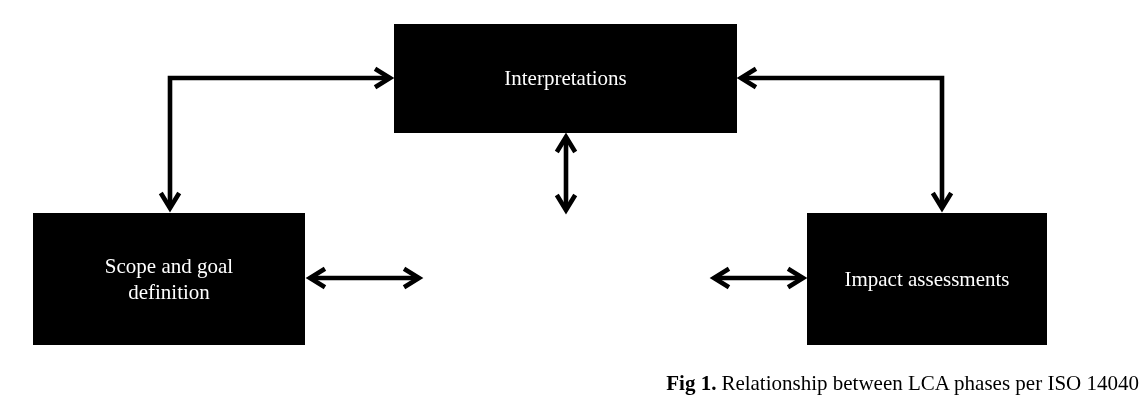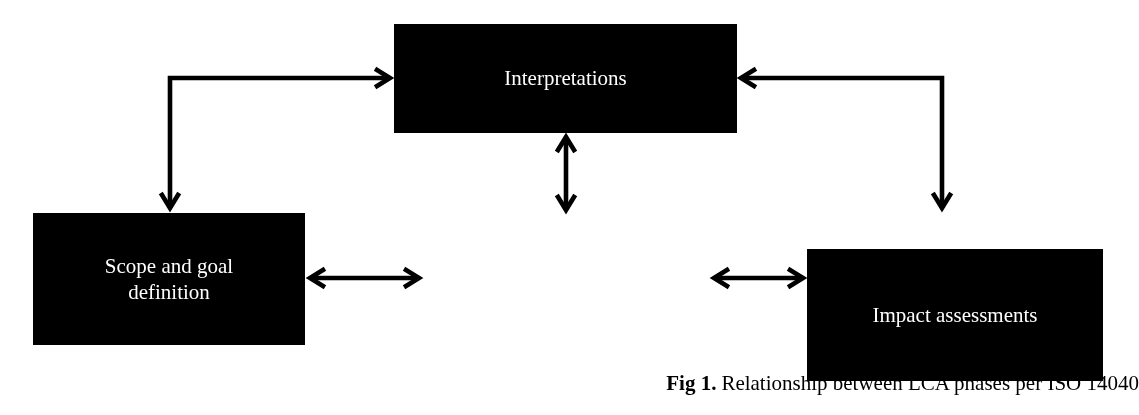--- a/index.html
+++ b/index.html
@@ -29,21 +29,21 @@
     display: flex;
     align-items: center;
     justify-content: center;
     text-align: center;
     font-size: 21px;
     line-height: 1.25;
   }
   .box-interpretations { left: 394px; top: 24px;  width: 343px; height: 109px; }
   .box-scope          { left: 33px;  top: 213px; width: 272px; height: 132px; }
   .box-inventory      { left: 423px; top: 213px; width: 287px; height: 132px; }
-  .box-impact         { left: 807px; top: 213px; width: 296px; height: 132px; margin-top: 36px; }
+  .box-impact         { left: 807px; top: 213px; width: 240px; height: 132px; }
   .box-scope .box-label { max-width: 185px; }
   .caption {
     position: absolute;
     left: 0;
     top: 371px;
     width: 1139px;
     text-align: right;
     font-size: 21px;
     color: #000000;
   }

